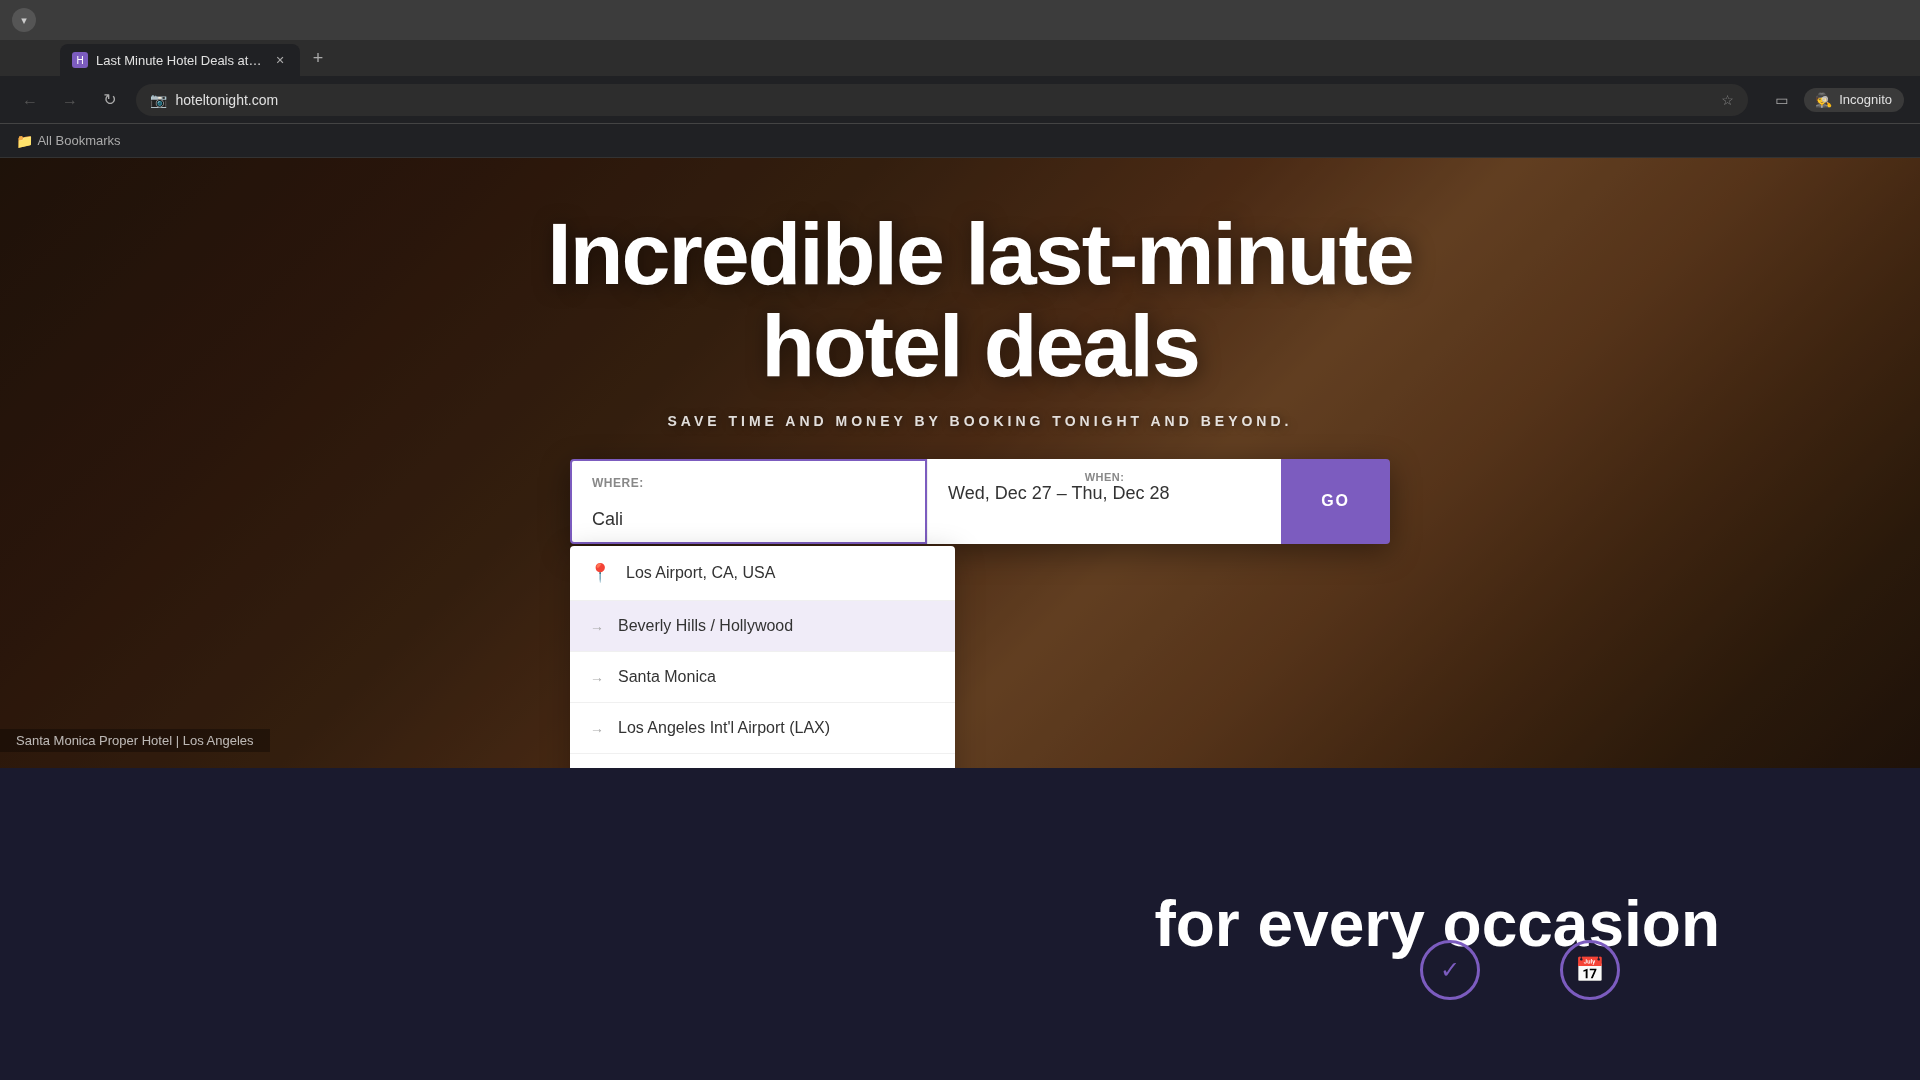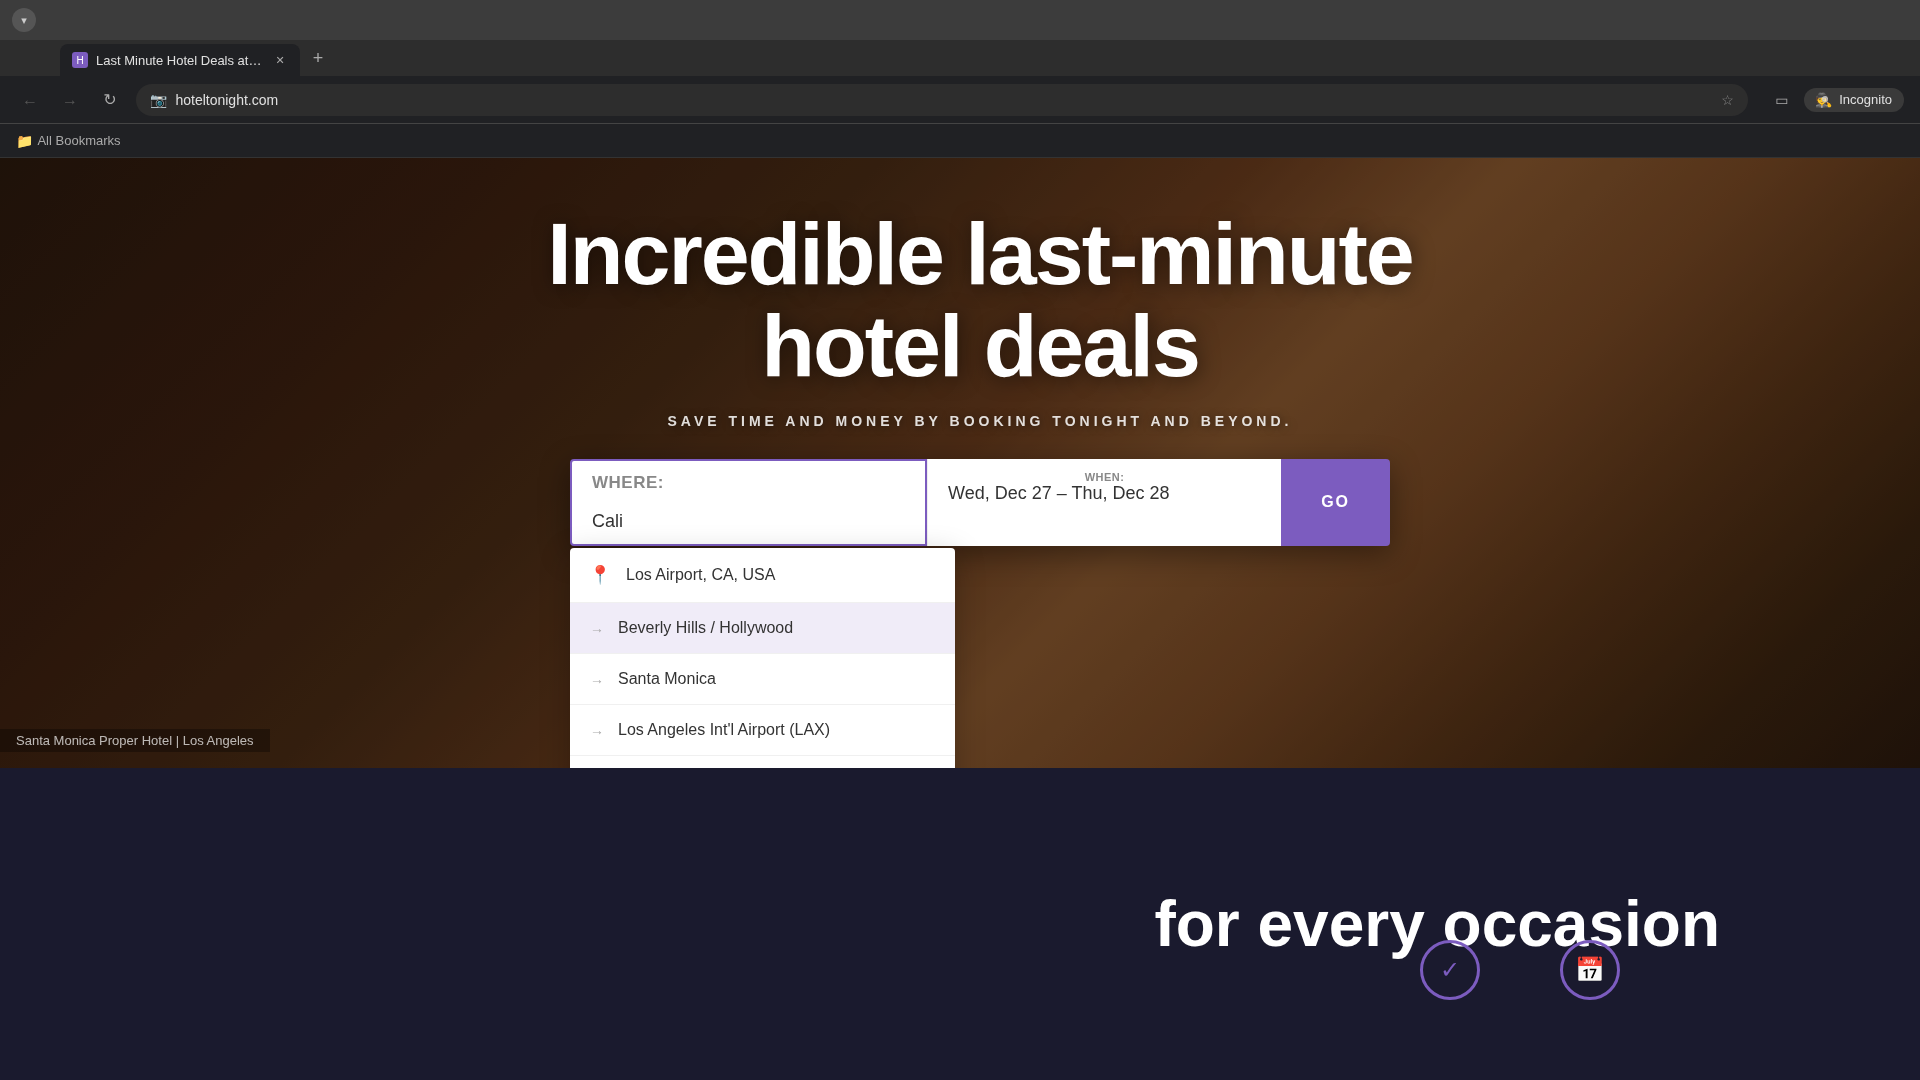--- a/index.html
+++ b/index.html
@@ -262,21 +262,21 @@
     .search-where {
       flex: 1;
       background: white;
       padding: 12px 20px;
       border-radius: 4px 0 0 4px;
       border: 2px solid #7c5cbf;
       position: relative;
     }
 
     .search-label {
-      font-size: 17px;
+      font-size: 12px;
       color: #888;
       font-weight: 600;
       text-transform: uppercase;
       letter-spacing: 0.5px;
     }
 
     .search-input {
       display: block;
       width: 100%;
       border: none;

